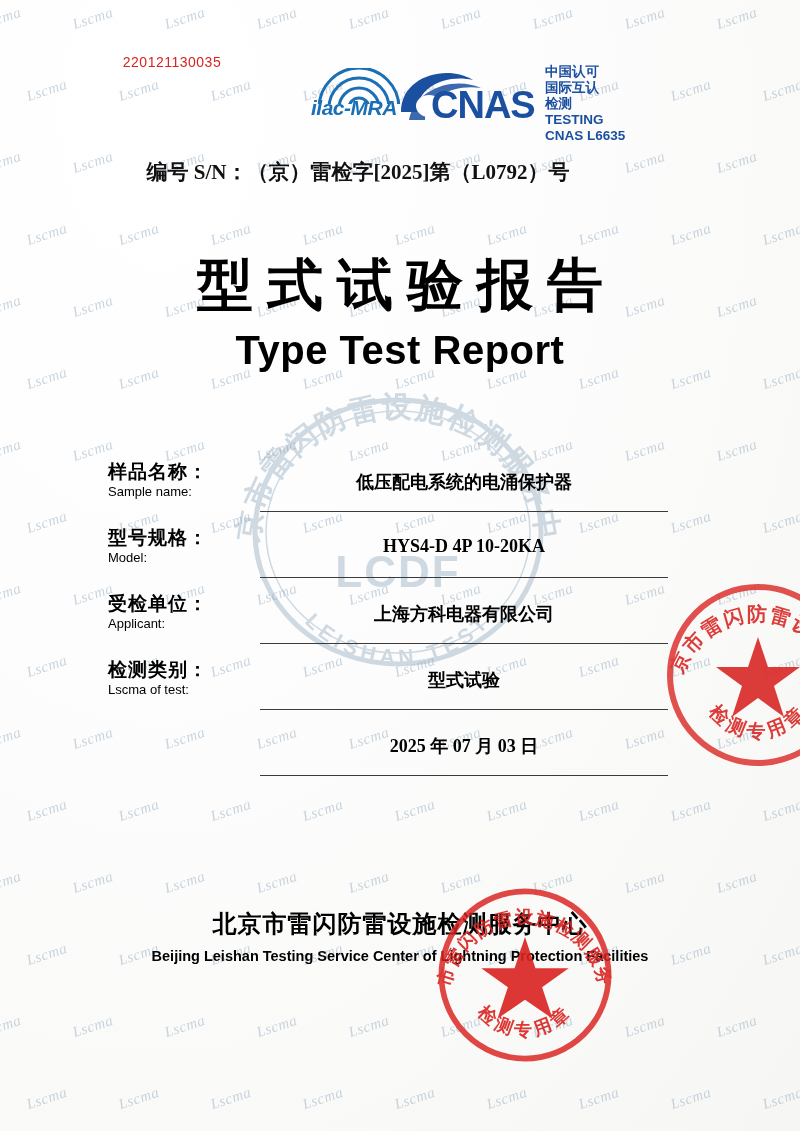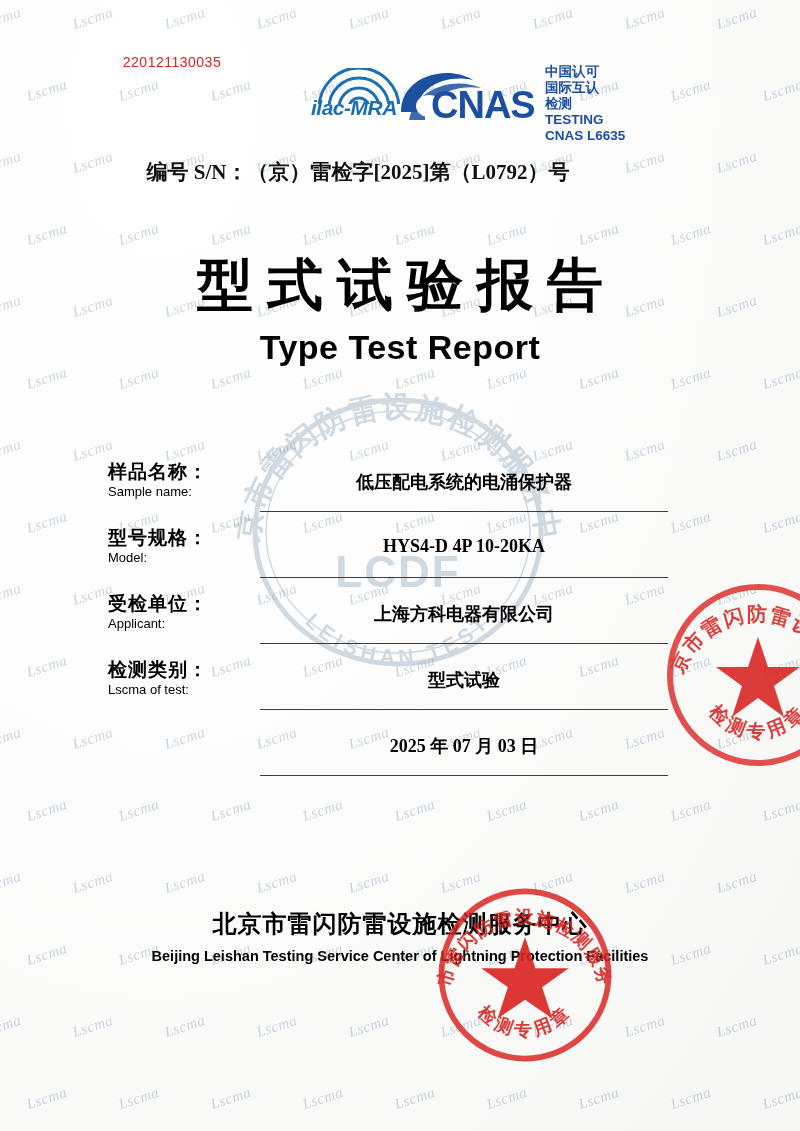--- a/index.html
+++ b/index.html
@@ -163,21 +163,21 @@
     text-indent: 14px;
   }
   .title-en {
     position: absolute;
     top: 328px;
     left: 0;
     width: 800px;
     text-align: center;
     font-family: "Liberation Sans", sans-serif;
     font-weight: bold;
-    font-size: 34px;
+    font-size: 40px;
     letter-spacing: .5px;
     color: #000;
   }
 
   
   .fields {
     position: absolute;
     top: 460px;
     left: 108px;
     width: 560px;

